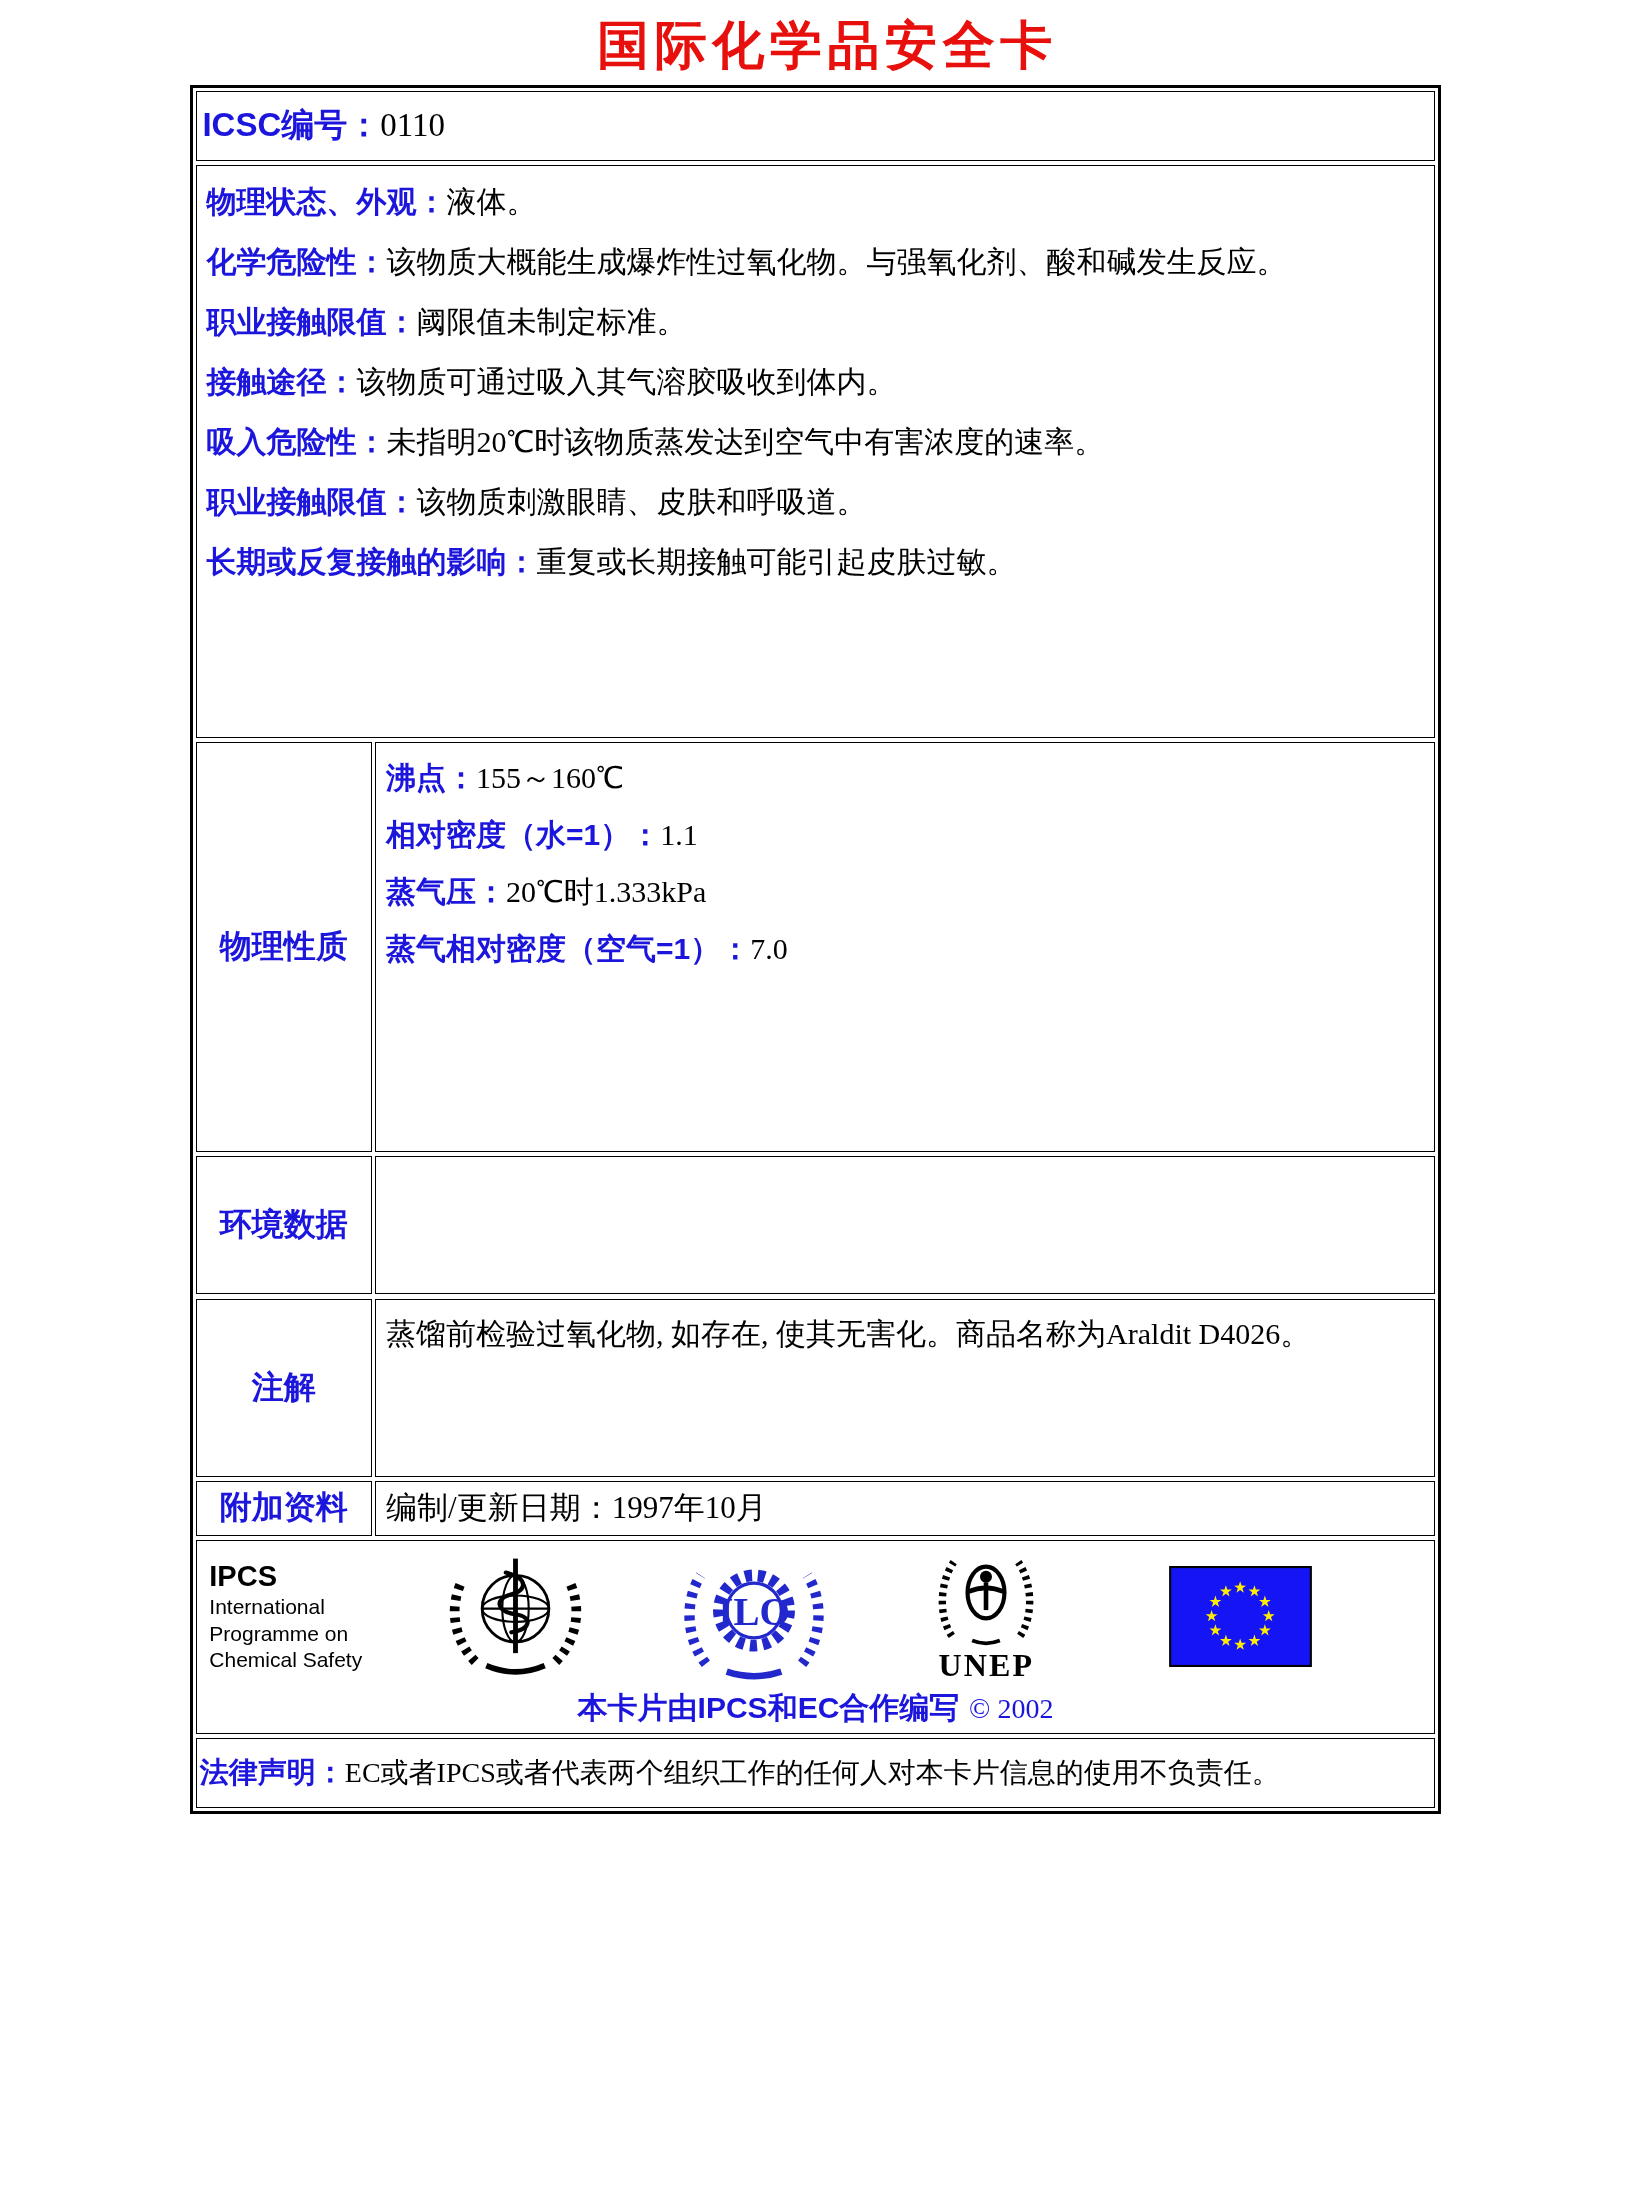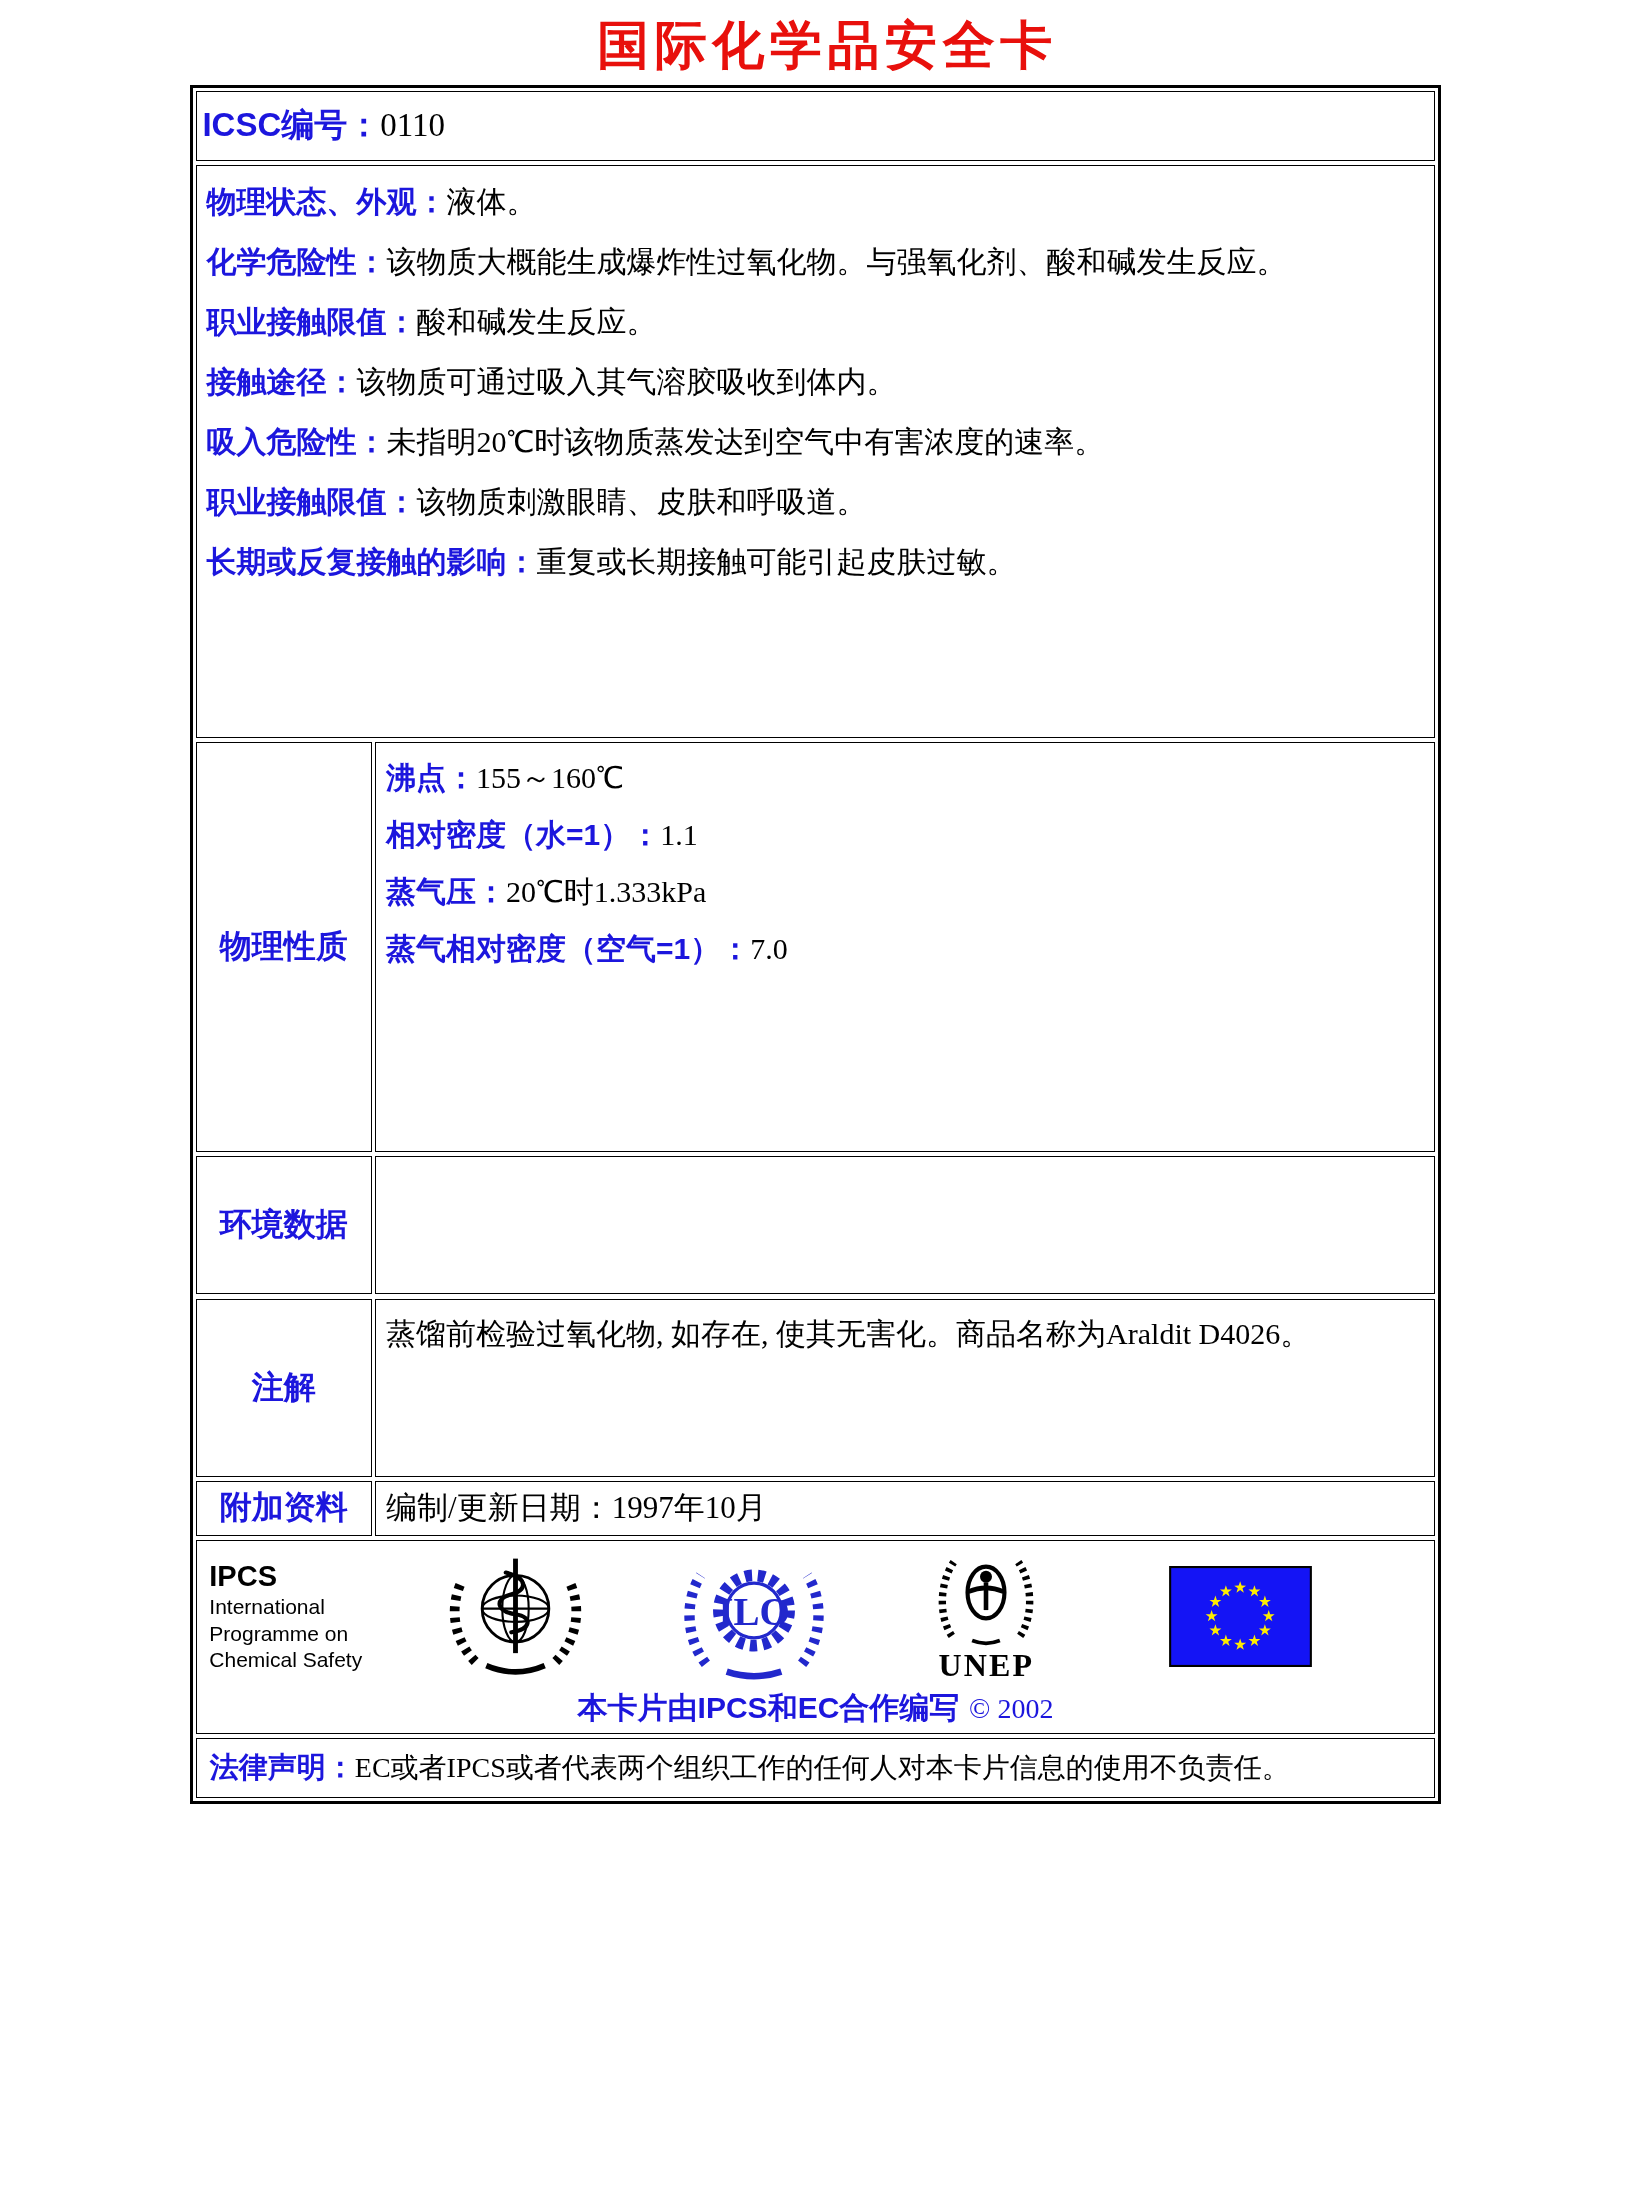--- a/index.html
+++ b/index.html
@@ -53,21 +53,21 @@
   .logo-ilo { width:148px; height:130px; margin-left:95px; }
   .unep-block { margin-left:78px; width:160px; text-align:center; }
   .logo-unep { width:118px; height:96px; }
   .unep-word { font-family:"Liberation Serif", serif; font-weight:bold;
     font-size:32px; letter-spacing:2.1px; line-height:33px; }
   .logo-eu { width:143px; height:101px; margin-left:103px; }
   .caption-line { text-align:center; margin-top:2.8px; font-size:30px; }
   .caption-main { color:#1c16dd; font-weight:bold; font-family:"Liberation Sans", sans-serif; }
   .caption-copy { color:#1c16dd; font-family:"Liberation Serif", serif; font-size:28px; margin-left:9.8px; }
 
-  .legal-cell { flex:1; height:60px; display:flex; align-items:center; padding:0 13px; }
+  .legal-cell { flex:1; height:70px; display:flex; align-items:center; padding:0 3px; }
   .legal-label { font-family:"Liberation Sans", sans-serif; font-weight:bold;
     color:#1c16dd; font-size:29px; white-space:nowrap; }
   .legal-text { font-size:28px; }
 </style>
 </head>
 <body>
 
 <div class="page-title">国际化学品安全卡</div>
 
 <div class="card">
@@ -77,21 +77,21 @@
       <div>
         <span class="icsc-label">ICSC编号：</span><span class="icsc-number">0110</span>
       </div>
     </div>
   </div>
 
   <div class="row">
     <div class="cell content-cell h-important">
       <div class="item"><span class="item-label">物理状态、外观：</span><span class="item-text">液体。</span></div>
       <div class="item"><span class="item-label">化学危险性：</span><span class="item-text">该物质大概能生成爆炸性过氧化物。与强氧化剂、酸和碱发生反应。</span></div>
-      <div class="item"><span class="item-label">职业接触限值：</span><span class="item-text">酸和碱发生反应。</span></div>
+      <div class="item"><span class="item-label">职业接触限值：</span><span class="item-text">阈限值未制定标准。</span></div>
       <div class="item"><span class="item-label">接触途径：</span><span class="item-text">该物质可通过吸入其气溶胶吸收到体内。</span></div>
       <div class="item"><span class="item-label">吸入危险性：</span><span class="item-text">未指明20℃时该物质蒸发达到空气中有害浓度的速率。</span></div>
       <div class="item"><span class="item-label">职业接触限值：</span><span class="item-text">该物质刺激眼睛、皮肤和呼吸道。</span></div>
       <div class="item"><span class="item-label">长期或反复接触的影响：</span><span class="item-text">重复或长期接触可能引起皮肤过敏。</span></div>
     </div>
   </div>
 
   <div class="row">
     <div class="cell label-cell h-physical">
       <span class="section-label">物理性质</span>

